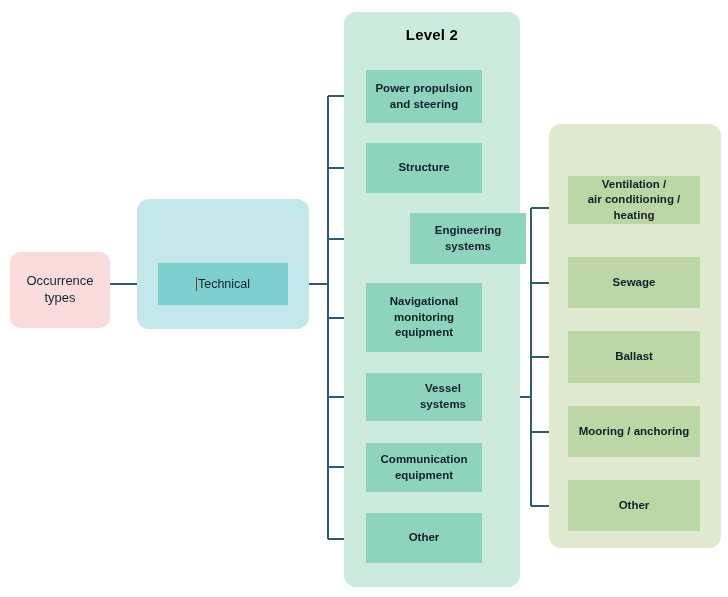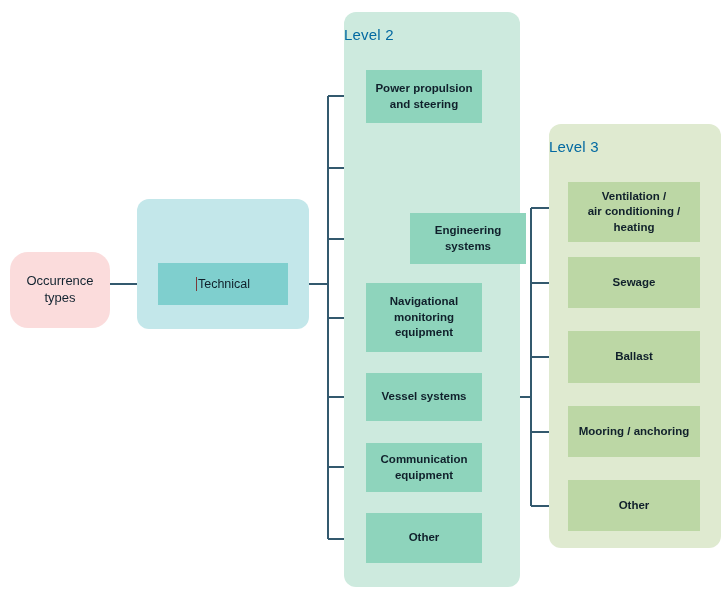--- a/index.html
+++ b/index.html
@@ -21,24 +21,24 @@
     pointer-events:none;
   }
   .container-box{
     position:absolute;
     border-radius:12px;
     box-sizing:border-box;
   }
   .container-title{
     position:absolute;
     width:100%;
-    text-align:left;
+    text-align:center;
     font-size:15px;
-    color:#0369a1;
-    font-weight:400;
+    color:#000000;
+    font-weight:700;
     letter-spacing:0.2px;
   }
   .node{
     position:absolute;
     box-sizing:border-box;
     display:flex;
     align-items:center;
     justify-content:center;
     text-align:center;
     font-size:11.5px;
@@ -46,21 +46,21 @@
     color:#10202b;
     line-height:1.35;
     padding:2px 6px;
   }
   .node .node-label{ display:block; width:100%; white-space:pre-line; }
 
   
   #root-node{
     left:10px; top:252px; width:100px; height:76px;
     background:#fbdcdc;
-    border-radius:18px;
+    border-radius:10px;
     font-size:13px;
     font-weight:400;
     color:#132430;
   }
   #root-node .node-label{ white-space:pre-line; line-height:1.3; }
 
   
   #level1-container{
     left:137px; top:199px; width:172px; height:130px;
     background:#c3e7ea;
@@ -154,44 +154,46 @@
       <span class="node-label" style="width:auto;">Technical</span>
   </div>
 
   <div class="container-box" id="level2-container"></div>
   <div class="container-title" id="level2-title">Level 2</div>
 
   <div class="node l2-node" style="top:70px;height:53px;">
     <span class="node-label">Power propulsion
 and steering</span>
   </div>
+  <div class="node l2-node" style="top:143px;height:50px;">
+    <span class="node-label">Structure</span>
+  </div>
   <div class="node l2-node" style="top:213px;height:51px;margin-left:44px;">
     <span class="node-label">Engineering
 systems</span>
   </div>
   <div class="node l2-node" style="top:283px;height:69px;">
     <span class="node-label">Navigational
 monitoring
 equipment</span>
   </div>
-  <div class="node l2-node" style="top:373px;height:48px;">
+  <div class="node l2-node" style="top:373px;height:48px;padding-left:44px;">
     <span class="node-label">Vessel systems</span>
   </div>
   <div class="node l2-node" style="top:443px;height:49px;">
     <span class="node-label">Communication
 equipment</span>
   </div>
   <div class="node l2-node" style="top:513px;height:50px;">
     <span class="node-label">Other</span>
   </div>
 
   <div class="container-box" id="level3-container"></div>
-  <div class="container-title" id="level3-title">Level 3</div>
-
-  <div class="node l3-node" style="top:176px;height:60px;margin-top:6px;">
+
+  <div class="node l3-node" style="top:176px;height:48px;">
     <span class="node-label">Ventilation /
 air conditioning /
 heating</span>
   </div>
   <div class="node l3-node" style="top:257px;height:51px;">
     <span class="node-label">Sewage</span>
   </div>
   <div class="node l3-node" style="top:331px;height:52px;">
     <span class="node-label">Ballast</span>
   </div>

